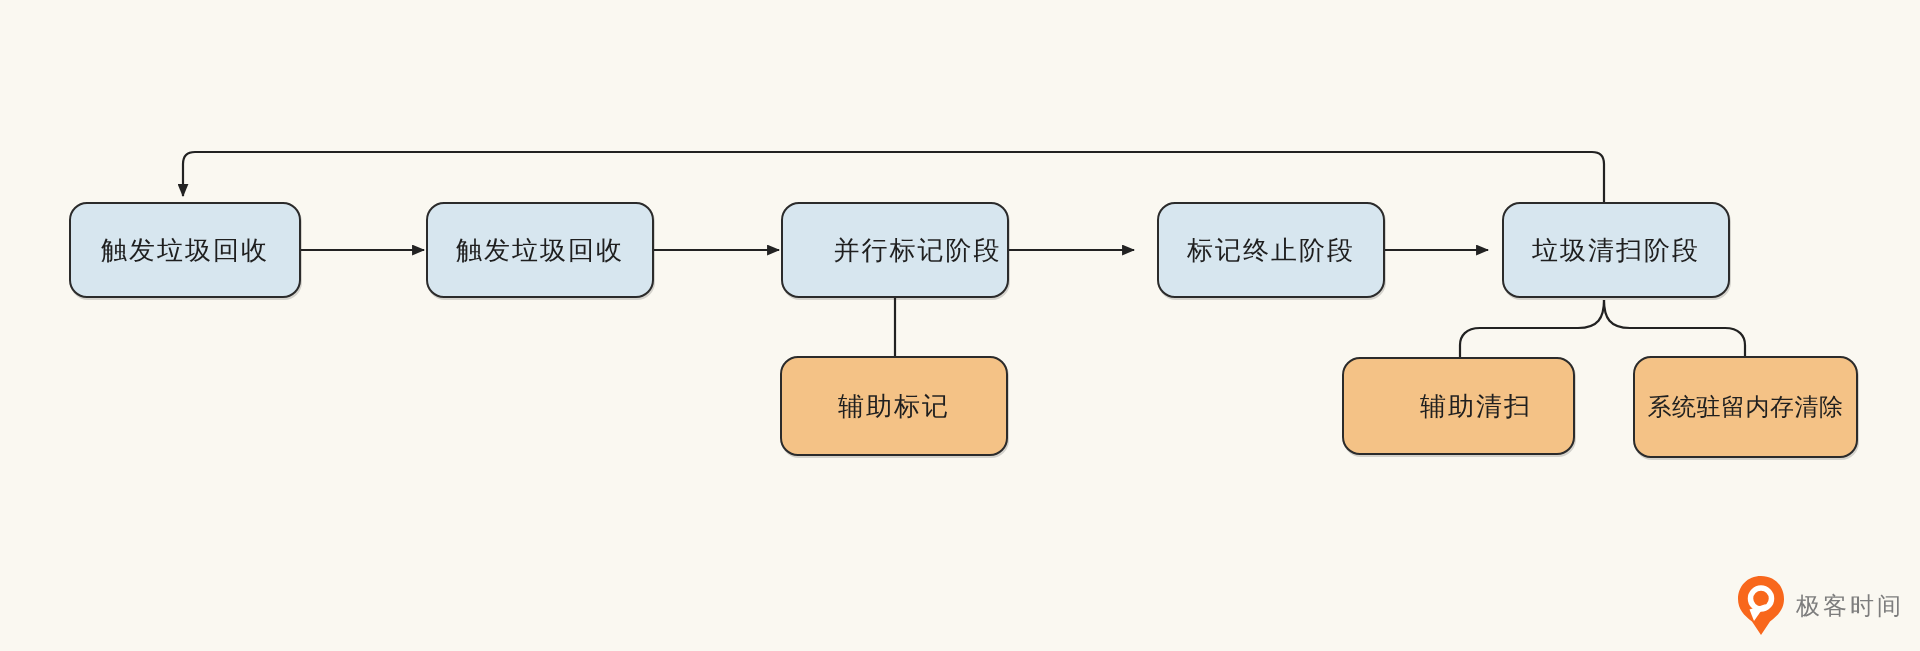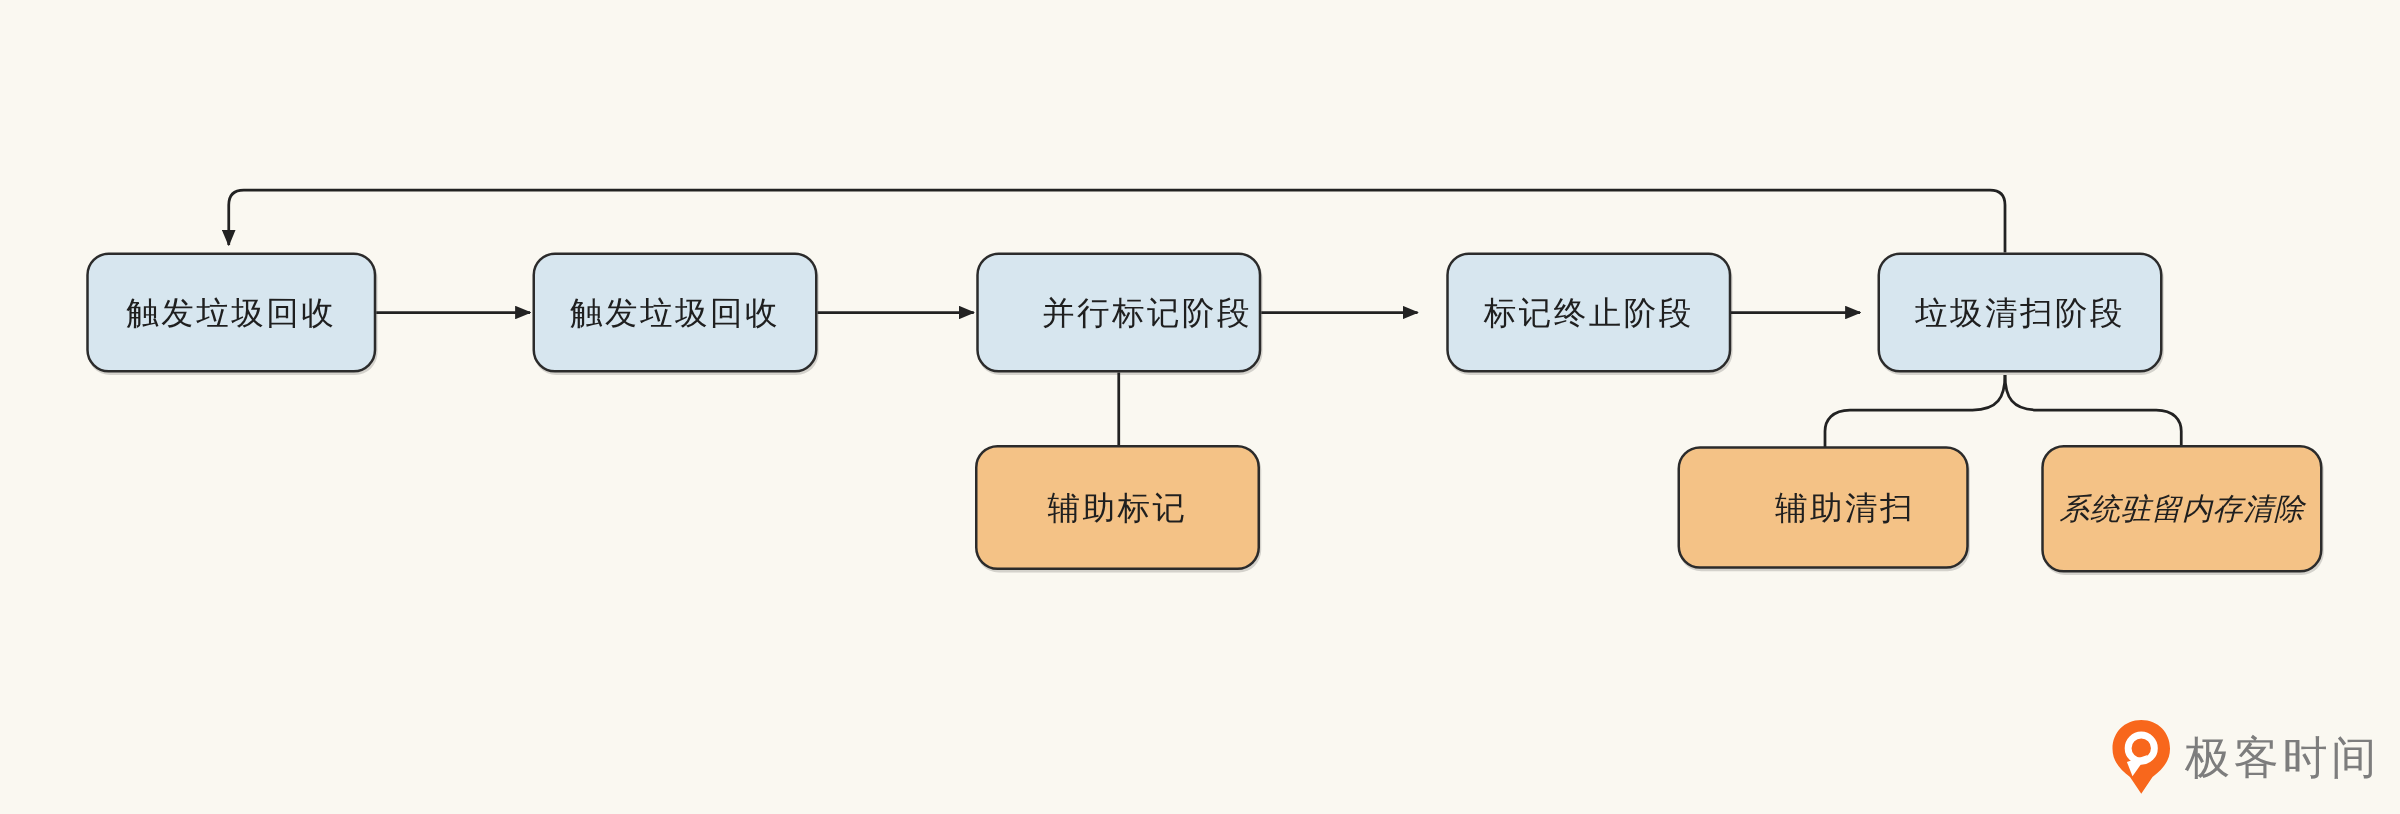--- a/index.html
+++ b/index.html
@@ -32,29 +32,29 @@
   .node.assist{background:var(--assist-fill,#f4c286);}
 
   
   .n-trigger      {left:69px;  top:202px; width:232px; height:96px;}
   .n-mark-prep    {left:426px; top:202px; width:228px; height:96px;}
   .n-parallel-mark{left:781px; top:202px; width:228px; height:96px;padding-left:45px;}
   .n-mark-term    {left:1136px;top:202px; width:228px; height:96px;margin-left:21px;}
   .n-sweep        {left:1490px;top:202px; width:228px; height:96px;margin-left:12px;}
   .n-assist-mark  {left:780px; top:356px; width:228px; height:100px;}
   .n-assist-sweep {left:1342px;top:357px; width:233px; height:98px;padding-left:35px;}
-  .n-sys-mem      {left:1633px;top:356px; width:225px; height:102px; font-size:24px; letter-spacing:.5px;font-style:italic;}
+  .n-sys-mem      {left:1633px;top:356px; width:225px; height:102px; font-size:24px; letter-spacing:.5px;}
 
   .brand{
     position:absolute;
     right:16px;bottom:14px;
     display:flex;align-items:center;gap:10px;
   }
   .brand-text{
-    font-size:36px;
+    font-size:24px;
     letter-spacing:3px;
     color:var(--brand-text,#7d7d7d);
     font-weight:500;
   }
 </style>
 </head>
 <body>
 
 <div class="canvas">
 

